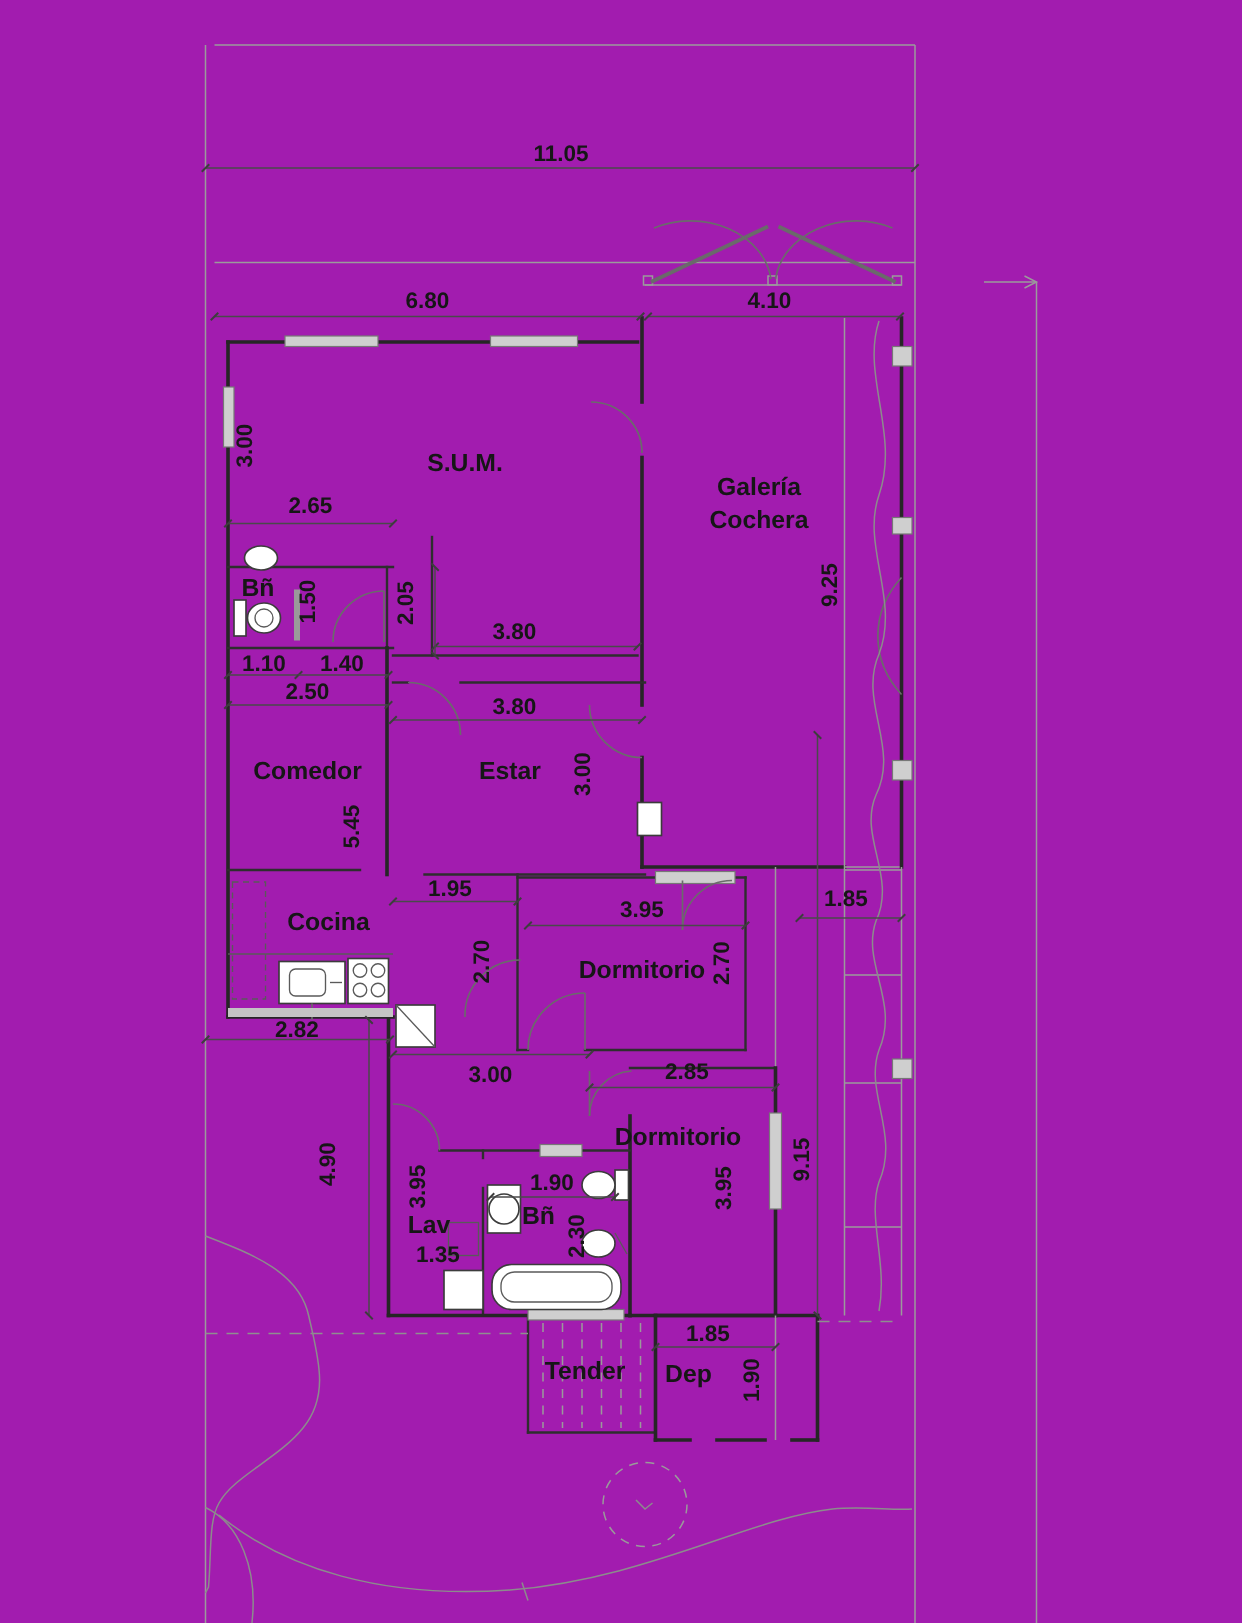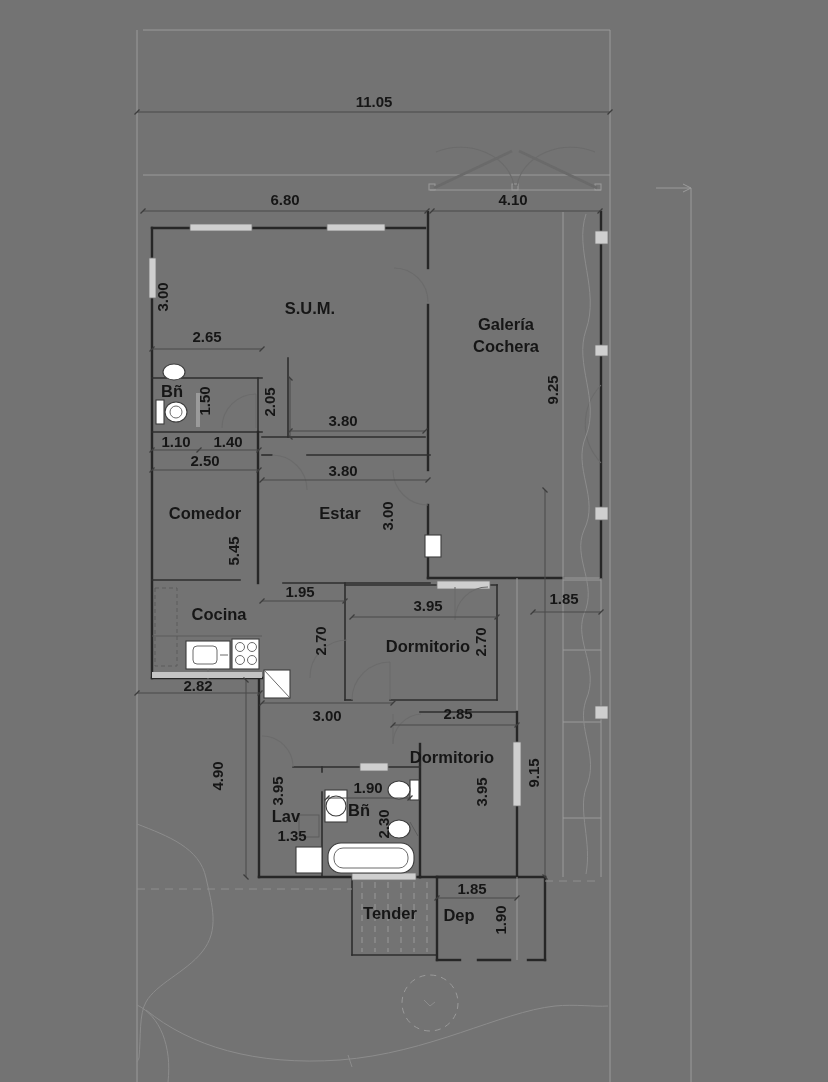--- a/index.html
+++ b/index.html
@@ -1,16 +1,16 @@
 <!DOCTYPE html>
 <html><head>
 <meta charset="utf-8">
 <style>
   html,body{margin:0;padding:0;background:#ffffff;}
-  .page{position:relative;width:828px;height:1082px;background:#737373;overflow:hidden;}
+  .page{position:relative;width:828px;height:1082px;background:#a21caf;overflow:hidden;}
   svg{display:block;}
   svg text{
     font-family:"Liberation Sans","DejaVu Sans",sans-serif;
     font-weight:bold;
     fill:#161616;
   }
   .dimtxt{font-size:15px;}
   .roomtxt{font-size:16.5px;}
   .wall{stroke:#262626;stroke-width:2.4;fill:none;stroke-linecap:square;}
   .wall2{stroke:#2e2e2e;stroke-width:1.6;fill:none;stroke-linecap:square;}

